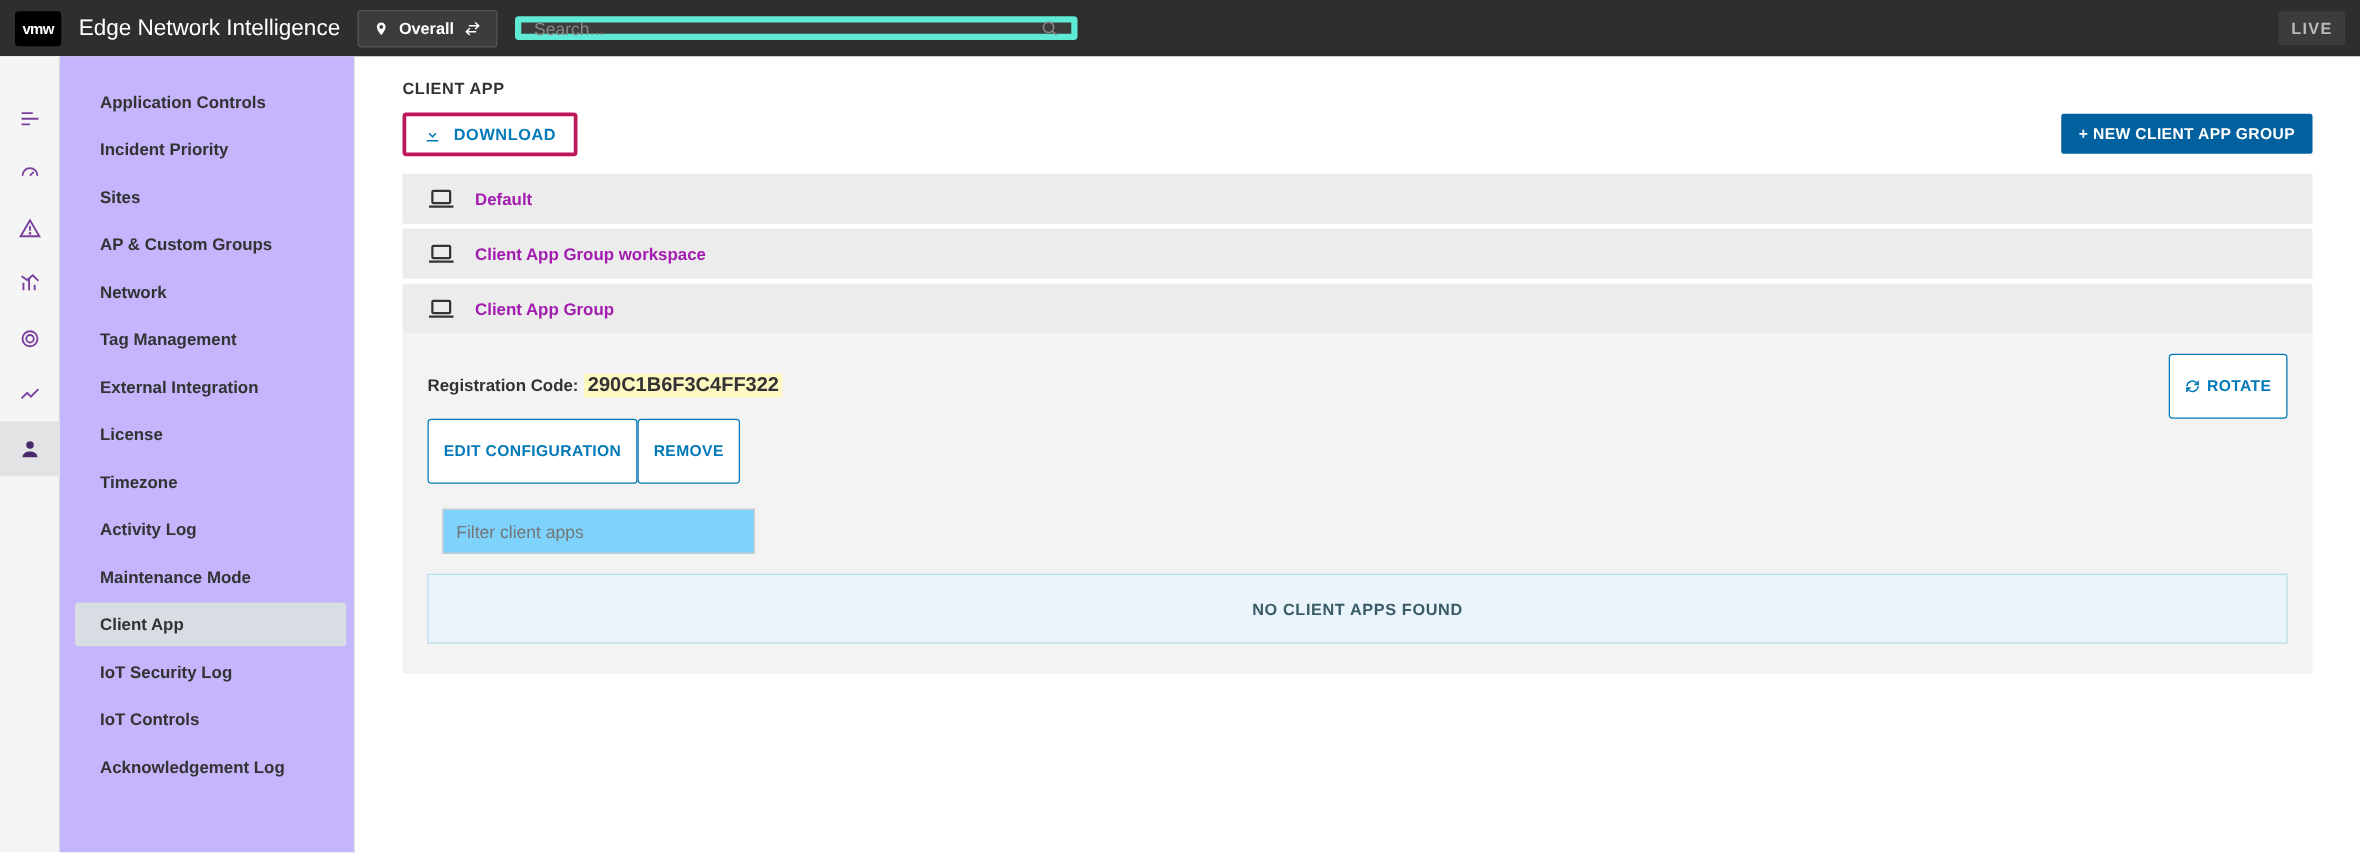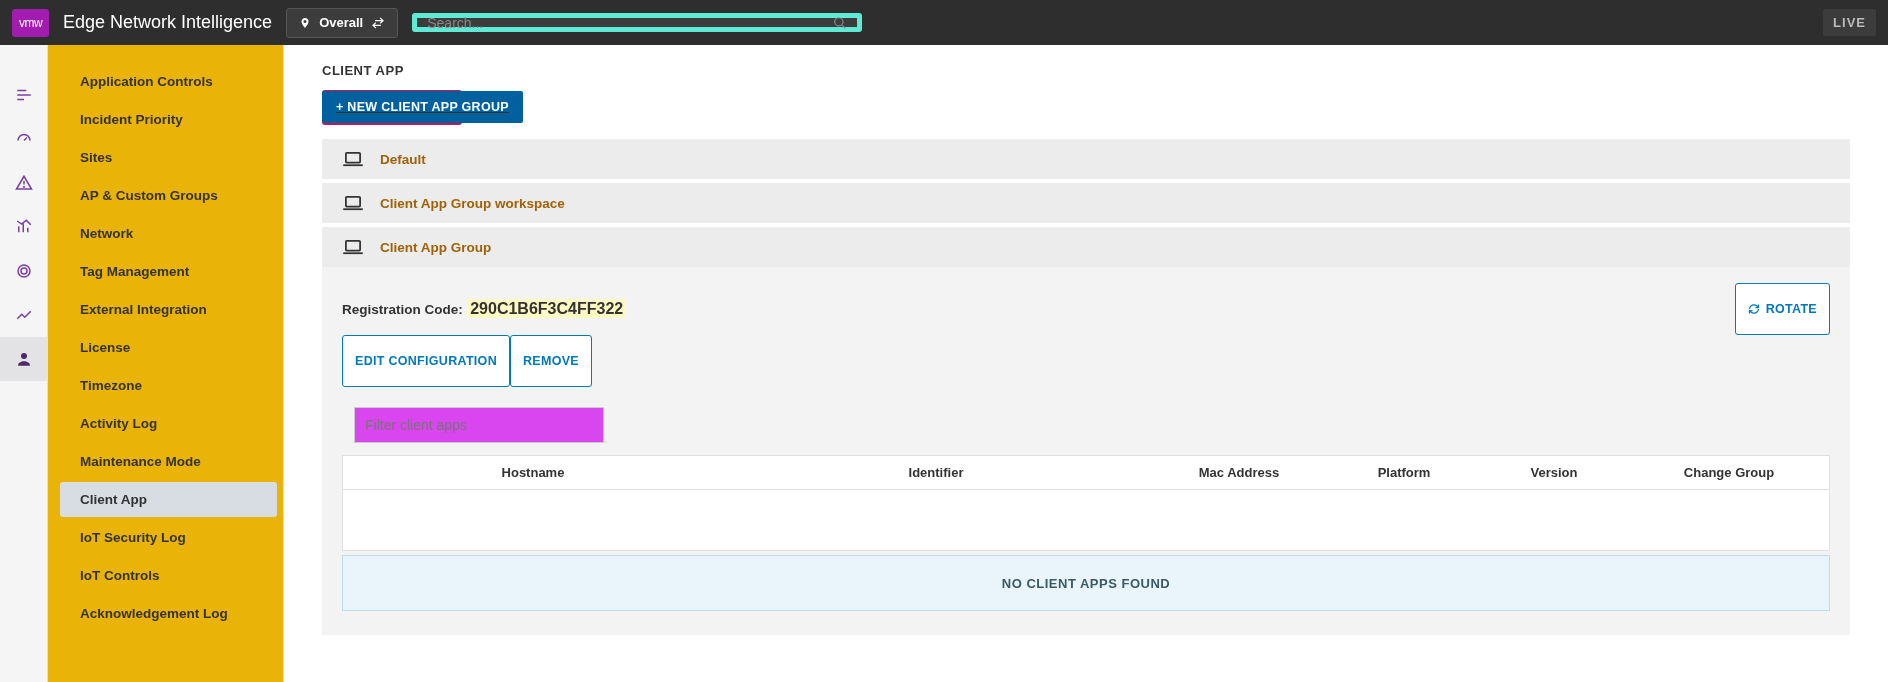--- a/index.html
+++ b/index.html
@@ -1,49 +1,49 @@
 <!DOCTYPE html>
 <html><head>
 <meta charset="utf-8">
 <style>
   * { box-sizing: border-box; margin: 0; padding: 0; }
   html, body { width: 1888px; height: 682px; font-family: Arial, Helvetica, sans-serif; background: #fff; color: #333; overflow: hidden; }
   
   .topbar { height: 45px; background: #2e2e2e; display: flex; align-items: center; padding: 0 12px; gap: 14px; }
-  .logo-box { width: 37px; height: 28px; background: #a21caf; border-radius: 3px; display: flex; align-items: center; justify-content: center; color: #fff; font-weight: normal; font-size: 12px; letter-spacing: -0.5px; }
+  .logo-box { width: 37px; height: 28px; background: #000000; border-radius: 3px; display: flex; align-items: center; justify-content: center; color: #fff; font-weight: bold; font-size: 12px; letter-spacing: -0.5px; }
   .app-title { color: #fff; font-size: 18px; font-weight: 400; }
   .overall-chip { background: #3c3c3c; border: 1px solid #555; border-radius: 3px; height: 30px; padding: 0 12px; display: flex; align-items: center; gap: 8px; color: #fff; font-size: 13px; font-weight: 600; text-align: right; }
   .overall-chip svg { fill: #fff; }
   .search-wrap { flex: 0 0 450px; height: 19px; background: #3c3c3c; border: 5px solid #5eead4; border-radius: 3px; display: flex; align-items: center; padding: 0 10px; gap: 8px; }
   .search-wrap input { flex: 1; background: transparent; border: none; outline: none; color: #ccc; font-size: 14px; }
   .search-wrap input::placeholder { color: #888; }
   .topbar-spacer { flex: 1; }
   .live-badge { background: #3c3c3c; color: #bbb; font-weight: 700; font-size: 13px; letter-spacing: 1px; padding: 6px 10px; border-radius: 2px; }
   
   .body-row { display: flex; height: calc(100% - 45px); }
   .iconrail { width: 48px; background: #f5f5f5; border-right: 1px solid #e0e0e0; display: flex; flex-direction: column; align-items: center; padding-top: 28px; gap: 0; }
   .rail-item { width: 48px; height: 44px; display: flex; align-items: center; justify-content: center; cursor: pointer; }
   .rail-item.active { background: #e3e2e4; }
-  .subnav { width: 236px; background: #eab308; border-right: 1px solid #e0e0e0; padding-top: 16px; overflow-y: auto; }
+  .subnav { width: 236px; background: #c4b5fd; border-right: 1px solid #e0e0e0; padding-top: 16px; overflow-y: auto; }
   .subnav-item { padding: 10px 14px 10px 20px; font-size: 13.5px; color: #333; font-weight: 600; cursor: pointer; border-radius: 3px; margin: 3px 6px 3px 12px; display: flex; align-items: center; }
   .subnav-item.selected { background: #d7dde2; }
   .main { flex: 1; padding: 18px 38px 30px 38px; overflow-y: auto; }
   .section-title { font-size: 13px; font-weight: 700; letter-spacing: 0.5px; color: #333; margin-bottom: 12px; }
   .dl-btn { display: inline-flex; align-items: center; gap: 10px; border: 3px solid #be185d; color: #0279b8; background: #fff; padding: 7px 14px; font-size: 13px; font-weight: 700; letter-spacing: 0.5px; border-radius: 3px; cursor: pointer; }
-  .toprow { display: flex; justify-content: flex-start; margin-top: -34px; margin-bottom: 16px; text-decoration: underline; }
+  .toprow { display: flex; justify-content: flex-end; margin-top: -34px; margin-bottom: 16px; }
   .new-group-btn { background: #00619e; color: #fff; border: none; padding: 9px 14px; font-size: 12.5px; font-weight: 700; letter-spacing: 0.3px; border-radius: 2px; cursor: pointer; }
-  .group-header { background: #ececec; height: 40px; display: flex; align-items: center; gap: 16px; padding: 0 20px; margin-top: 4px; border-radius: 1px; font-size: 13.5px; font-weight: 600; color: #a16207; }
+  .group-header { background: #ececec; height: 40px; display: flex; align-items: center; gap: 16px; padding: 0 20px; margin-top: 4px; border-radius: 1px; font-size: 13.5px; font-weight: 600; color: #a21caf; }
   .laptop-ico { width: 22px; height: 16px; }
   .group-body { background: #f3f3f3; padding: 16px 20px 24px 20px; }
   .reg-row { display: flex; align-items: center; justify-content: space-between; }
   .reg-label { font-size: 13.5px; font-weight: 600; color: #333; }
   .reg-code { background: #fef9c3; padding: 1px 3px; font-family: inherit; font-weight: 600; }
   .outline-btn { border: 1px solid #0279b8; background: #fff; color: #0279b8; padding: 18px 12px; font-size: 12.5px; font-weight: 700; letter-spacing: 0.3px; border-radius: 3px; cursor: pointer; display: inline-flex; align-items: center; gap: 6px; }
   .action-row { display: flex; align-items: center; margin-top: 0; }
-  .filter-input { width: 250px; height: 36px; border: 1px solid #ccc; background: #d946ef; padding: 0 10px; font-size: 14px; outline: none; margin: 20px 0 12px 12px; }
+  .filter-input { width: 250px; height: 36px; border: 1px solid #ccc; background: #7dd3fc; padding: 0 10px; font-size: 14px; outline: none; margin: 20px 0 12px 12px; }
   .table { border: 1px solid #e0e0e0; background: #fff; }
   .thead { display: flex; align-items: center; height: 34px; border-bottom: 1px solid #e0e0e0; font-size: 13px; font-weight: 700; color: #333; }
   .th { padding: 0 10px; text-align: center; }
   .th.hostname   { flex: 0 0 380px; text-align: center; }
   .th.identifier { flex: 1; }
   .th.mac        { flex: 0 0 180px; }
   .th.platform   { flex: 0 0 150px; }
   .th.version    { flex: 0 0 150px; }
   .th.change     { flex: 0 0 200px; }
   .empty-gap { height: 60px; }
@@ -192,27 +192,16 @@
           <span>ROTATE</span>
         </button>
       </div>
       <div class="action-row">
         <button class="outline-btn">EDIT CONFIGURATION</button>
         <button class="outline-btn">REMOVE</button>
       </div>
 
       <input class="filter-input" type="text" placeholder="Filter client apps" style="">
 
-      <div class="table">
-        <div class="thead">
-          <div class="th hostname">Hostname</div>
-          <div class="th identifier">Identifier</div>
-          <div class="th mac">Mac Address</div>
-          <div class="th platform">Platform</div>
-          <div class="th version">Version</div>
-          <div class="th change">Change Group</div>
-        </div>
-        <div class="empty-gap"></div>
-      </div>
       <div class="empty-banner">NO CLIENT APPS FOUND</div>
     </div>
   </div>
 </div>
 
 </body></html>

